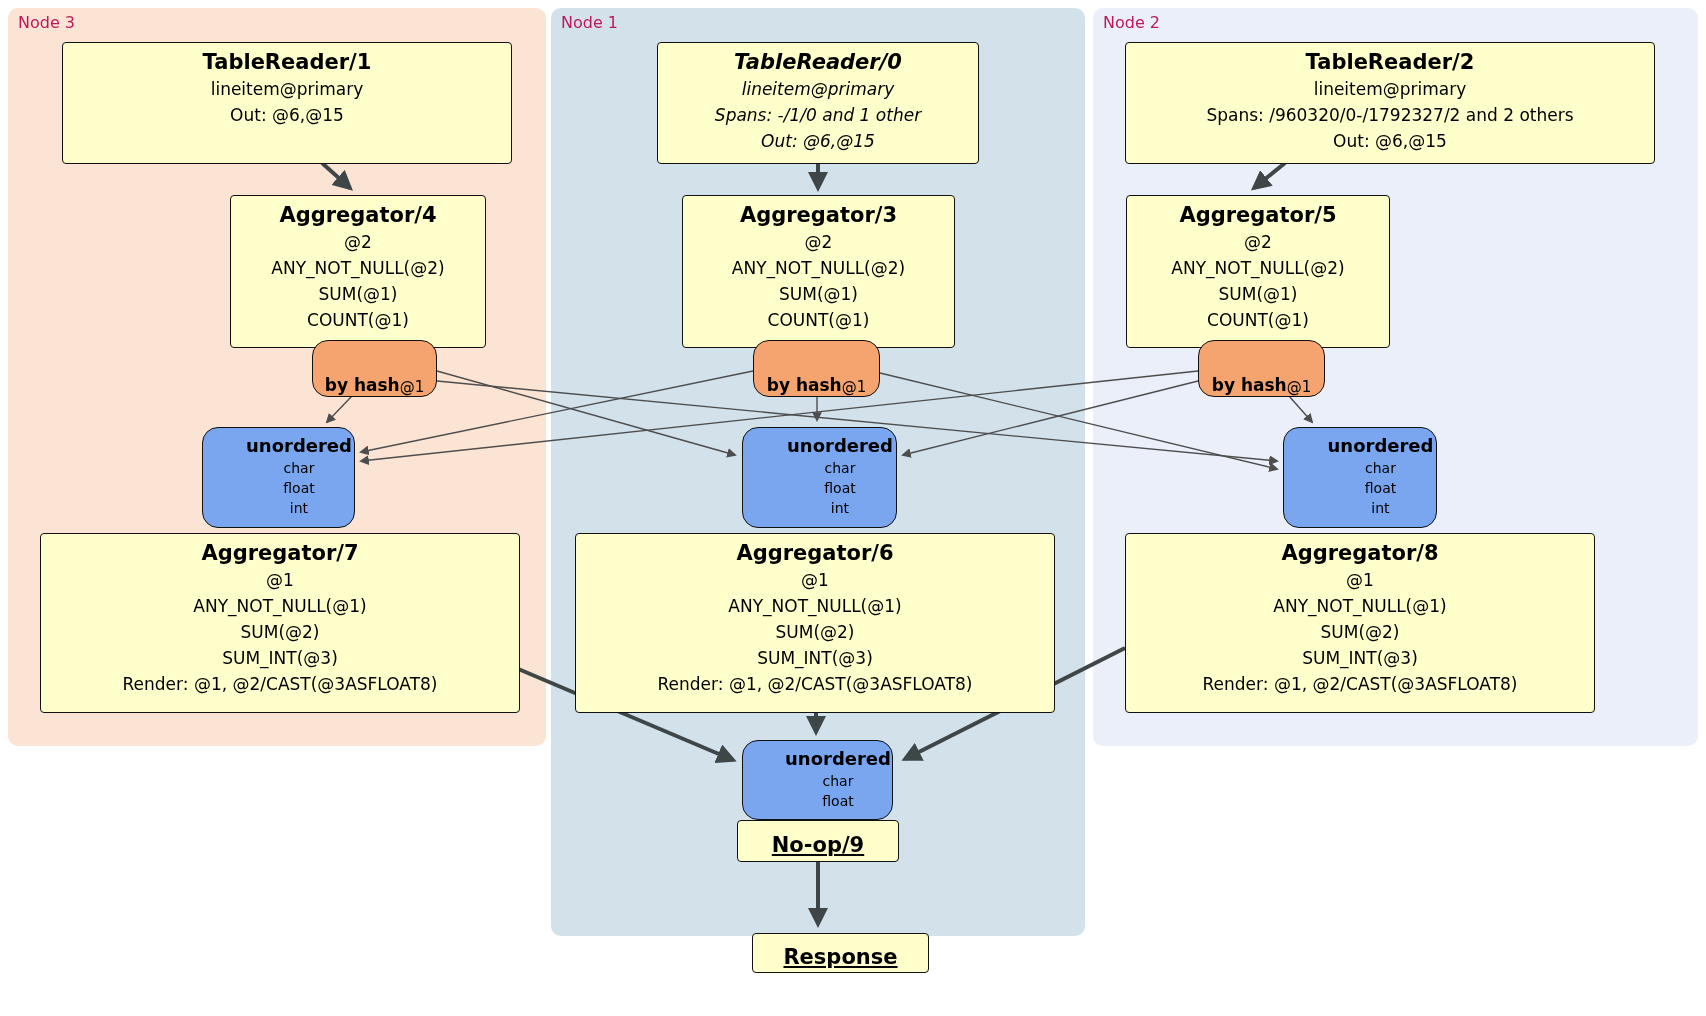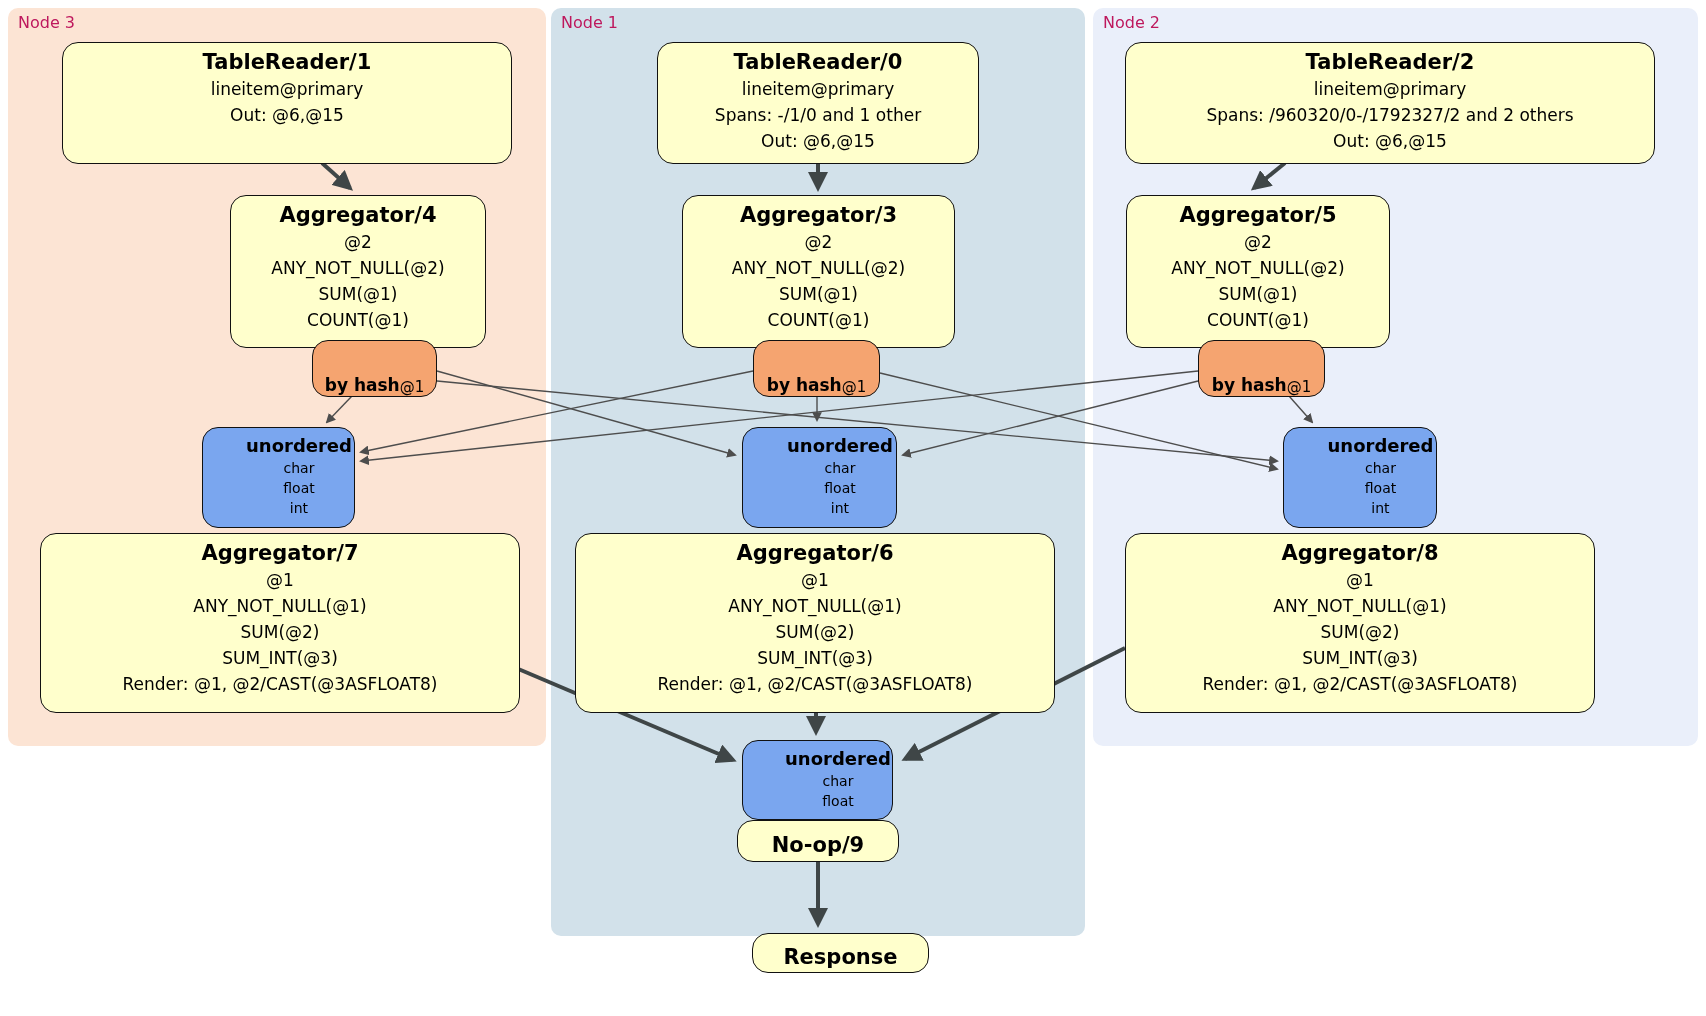--- a/index.html
+++ b/index.html
@@ -15,41 +15,41 @@
   #region-node3{left:8px;top:8px;width:538px;height:738px;background:var(--node3);}
   #region-node1{left:551px;top:8px;width:534px;height:928px;background:var(--node1);}
   #region-node2{left:1093px;top:8px;width:605px;height:738px;background:var(--node2);}
   #label-node3{left:18px;top:13px;}
   #label-node1{left:561px;top:13px;}
   #label-node2{left:1103px;top:13px;}
 
   svg#edges{position:absolute;left:0;top:0;z-index:2;}
 
   .pbox{position:absolute;background:var(--box);border:1.6px solid var(--border);
-        border-radius:16px;display:flex;flex-direction:column;align-items:center;
+        border-radius:4px;display:flex;flex-direction:column;align-items:center;
         justify-content:flex-start;padding-top:5px;box-sizing:border-box;z-index:3;}
   .pbox .title{font-weight:bold;font-size:21px;line-height:28px;white-space:nowrap;}
   .pbox .line{font-size:17px;line-height:26px;white-space:nowrap;}
-  .mini{justify-content:center;padding-top:8px;}
+  .mini{justify-content:center;padding-top:8px;text-decoration:underline;}
   .mini .title{font-size:21px;line-height:24px;}
 
   .router{position:absolute;background:var(--router);border:1.6px solid var(--border);
           border-radius:16px;display:flex;flex-direction:row;align-items:flex-end;
           justify-content:center;box-sizing:border-box;z-index:4;}
   .router .title{font-weight:bold;font-size:17px;line-height:21px;}
   .router .line{font-size:15px;line-height:18px;}
 
   .sync{position:absolute;background:var(--sync);border:1.6px solid var(--border);
         border-radius:16px;display:flex;flex-direction:column;align-items:center;
         justify-content:flex-start;padding-top:6px;box-sizing:border-box;z-index:4;padding-left:41px;}
   .sync .title{font-weight:bold;font-size:18px;line-height:24px;}
   .sync .line{font-size:14px;line-height:20px;}
 
   #tr1{left:62px;top:42px;width:450px;height:122px;}
-  #tr0{left:657px;top:42px;width:322px;height:122px;}
+  #tr0{left:657px;top:42px;width:322px;height:122px;font-style:italic;}
   #tr2{left:1125px;top:42px;width:530px;height:122px;}
   #agg4{left:230px;top:195px;width:256px;height:153px;}
   #agg3{left:682px;top:195px;width:273px;height:153px;}
   #agg5{left:1126px;top:195px;width:264px;height:153px;}
   #agg7{left:40px;top:533px;width:480px;height:180px;}
   #agg6{left:575px;top:533px;width:480px;height:180px;}
   #agg8{left:1125px;top:533px;width:470px;height:180px;}
   #noop{left:737px;top:820px;width:162px;height:42px;}
   #resp{left:730px;top:933px;width:177px;height:40px;margin-left:22px;}
   #bh4{left:312px;top:340px;width:125px;height:57px;}

